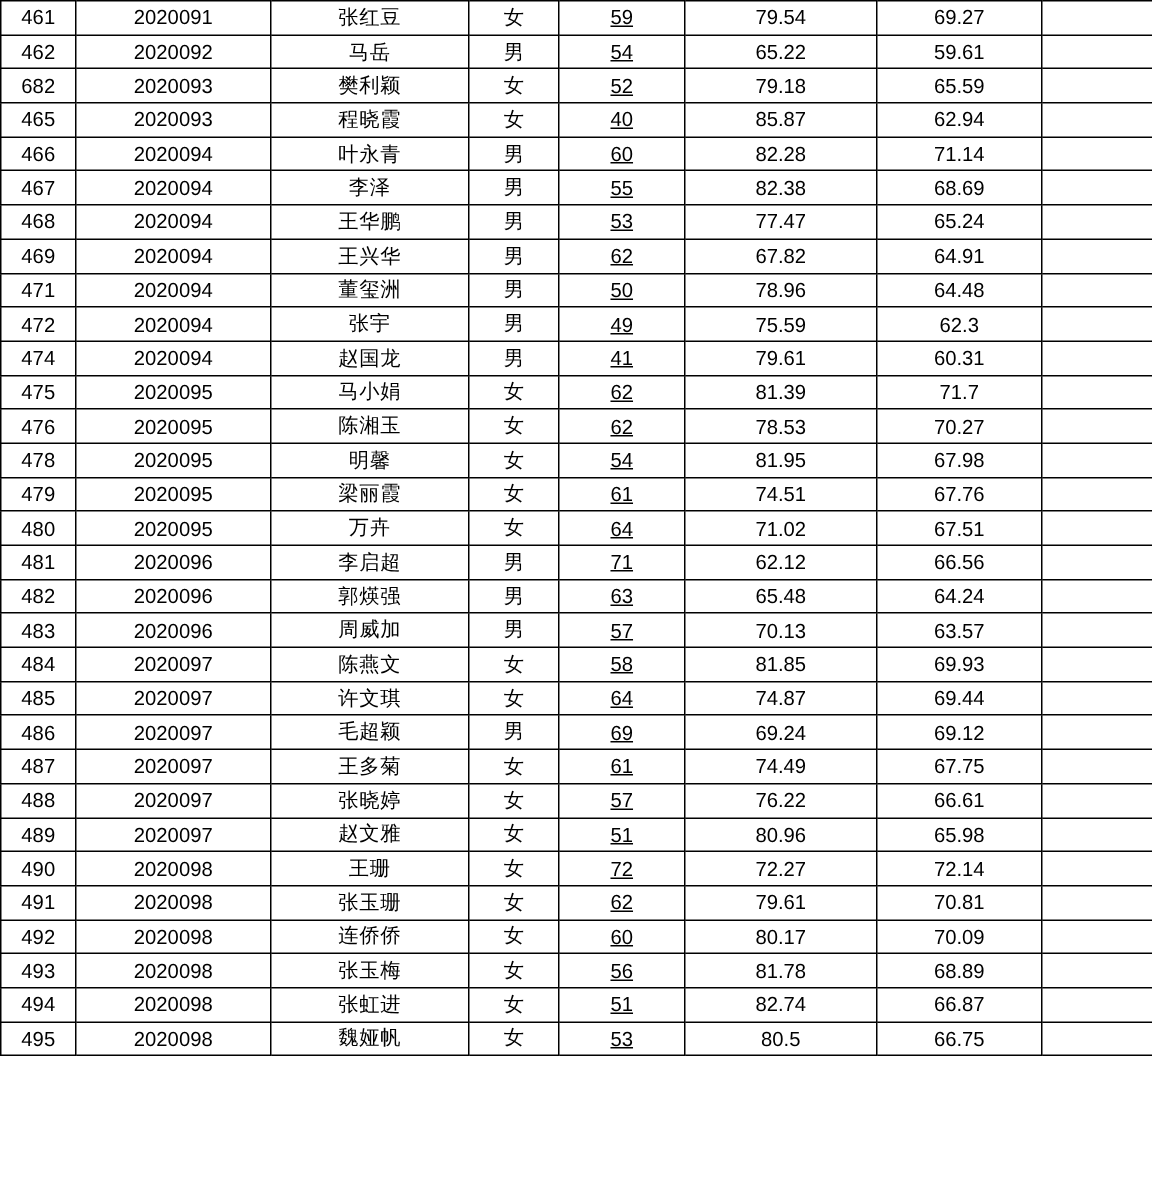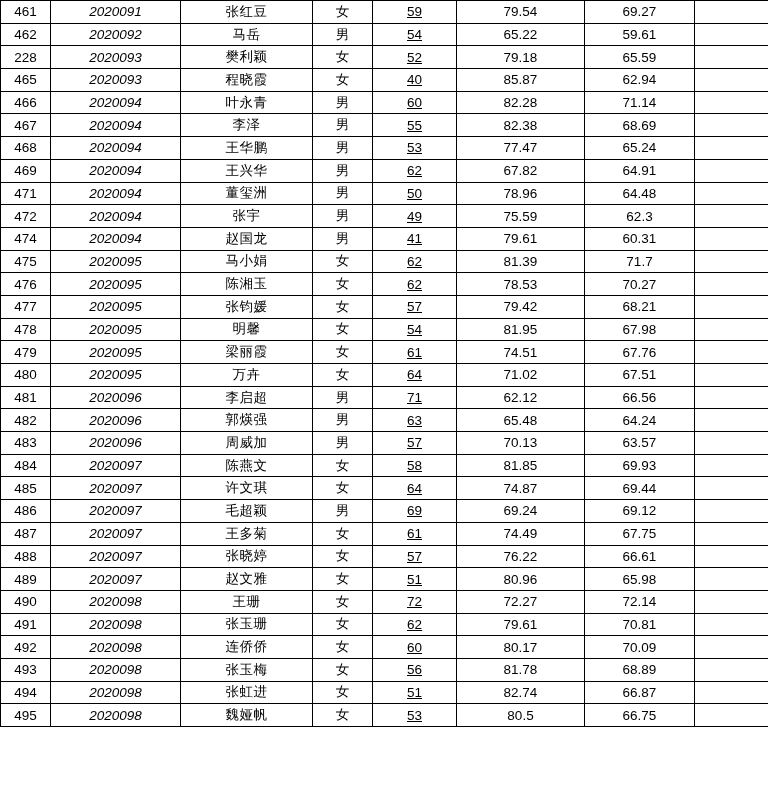--- a/index.html
+++ b/index.html
@@ -29,21 +29,21 @@
     height: 21.7px;
     padding: 0;
     text-align: center;
     vertical-align: middle;
     font-size: 13.5px;
     color: #000000;
     overflow: hidden;
     white-space: nowrap;
   }
   td.idx { font-size: 13.5px; }
-  td.code { font-size: 13.5px; font-style: italic; }
+  td.code { font-size: 13.5px; }
   td.name { font-size: 14.5px; letter-spacing: 0.5px; }
   td.sex { font-size: 13.5px; }
   td.num { font-size: 13.5px; text-decoration: underline; }
   td.s1 { font-size: 13.5px; }
   td.s2 { font-size: 13.5px; }
   td.blank { font-size: 13.5px; }
 </style>
 </head>
 <body>
 
@@ -73,21 +73,21 @@
         <td class="idx">462</td>
         <td class="code">2020092</td>
         <td class="name">马岳</td>
         <td class="sex">男</td>
         <td class="num">54</td>
         <td class="s1">65.22</td>
         <td class="s2">59.61</td>
         <td class="blank"></td>
       </tr>
       <tr>
-        <td class="idx">228</td>
+        <td class="idx">682</td>
         <td class="code">2020093</td>
         <td class="name">樊利颖</td>
         <td class="sex">女</td>
         <td class="num">52</td>
         <td class="s1">79.18</td>
         <td class="s2">65.59</td>
         <td class="blank"></td>
       </tr>
       <tr>
         <td class="idx">465</td>
@@ -180,30 +180,20 @@
         <td class="blank"></td>
       </tr>
       <tr>
         <td class="idx">476</td>
         <td class="code">2020095</td>
         <td class="name">陈湘玉</td>
         <td class="sex">女</td>
         <td class="num">62</td>
         <td class="s1">78.53</td>
         <td class="s2">70.27</td>
-        <td class="blank"></td>
-      </tr>
-      <tr>
-        <td class="idx">477</td>
-        <td class="code">2020095</td>
-        <td class="name">张钧媛</td>
-        <td class="sex">女</td>
-        <td class="num">57</td>
-        <td class="s1">79.42</td>
-        <td class="s2">68.21</td>
         <td class="blank"></td>
       </tr>
       <tr>
         <td class="idx">478</td>
         <td class="code">2020095</td>
         <td class="name">明馨</td>
         <td class="sex">女</td>
         <td class="num">54</td>
         <td class="s1">81.95</td>
         <td class="s2">67.98</td>

